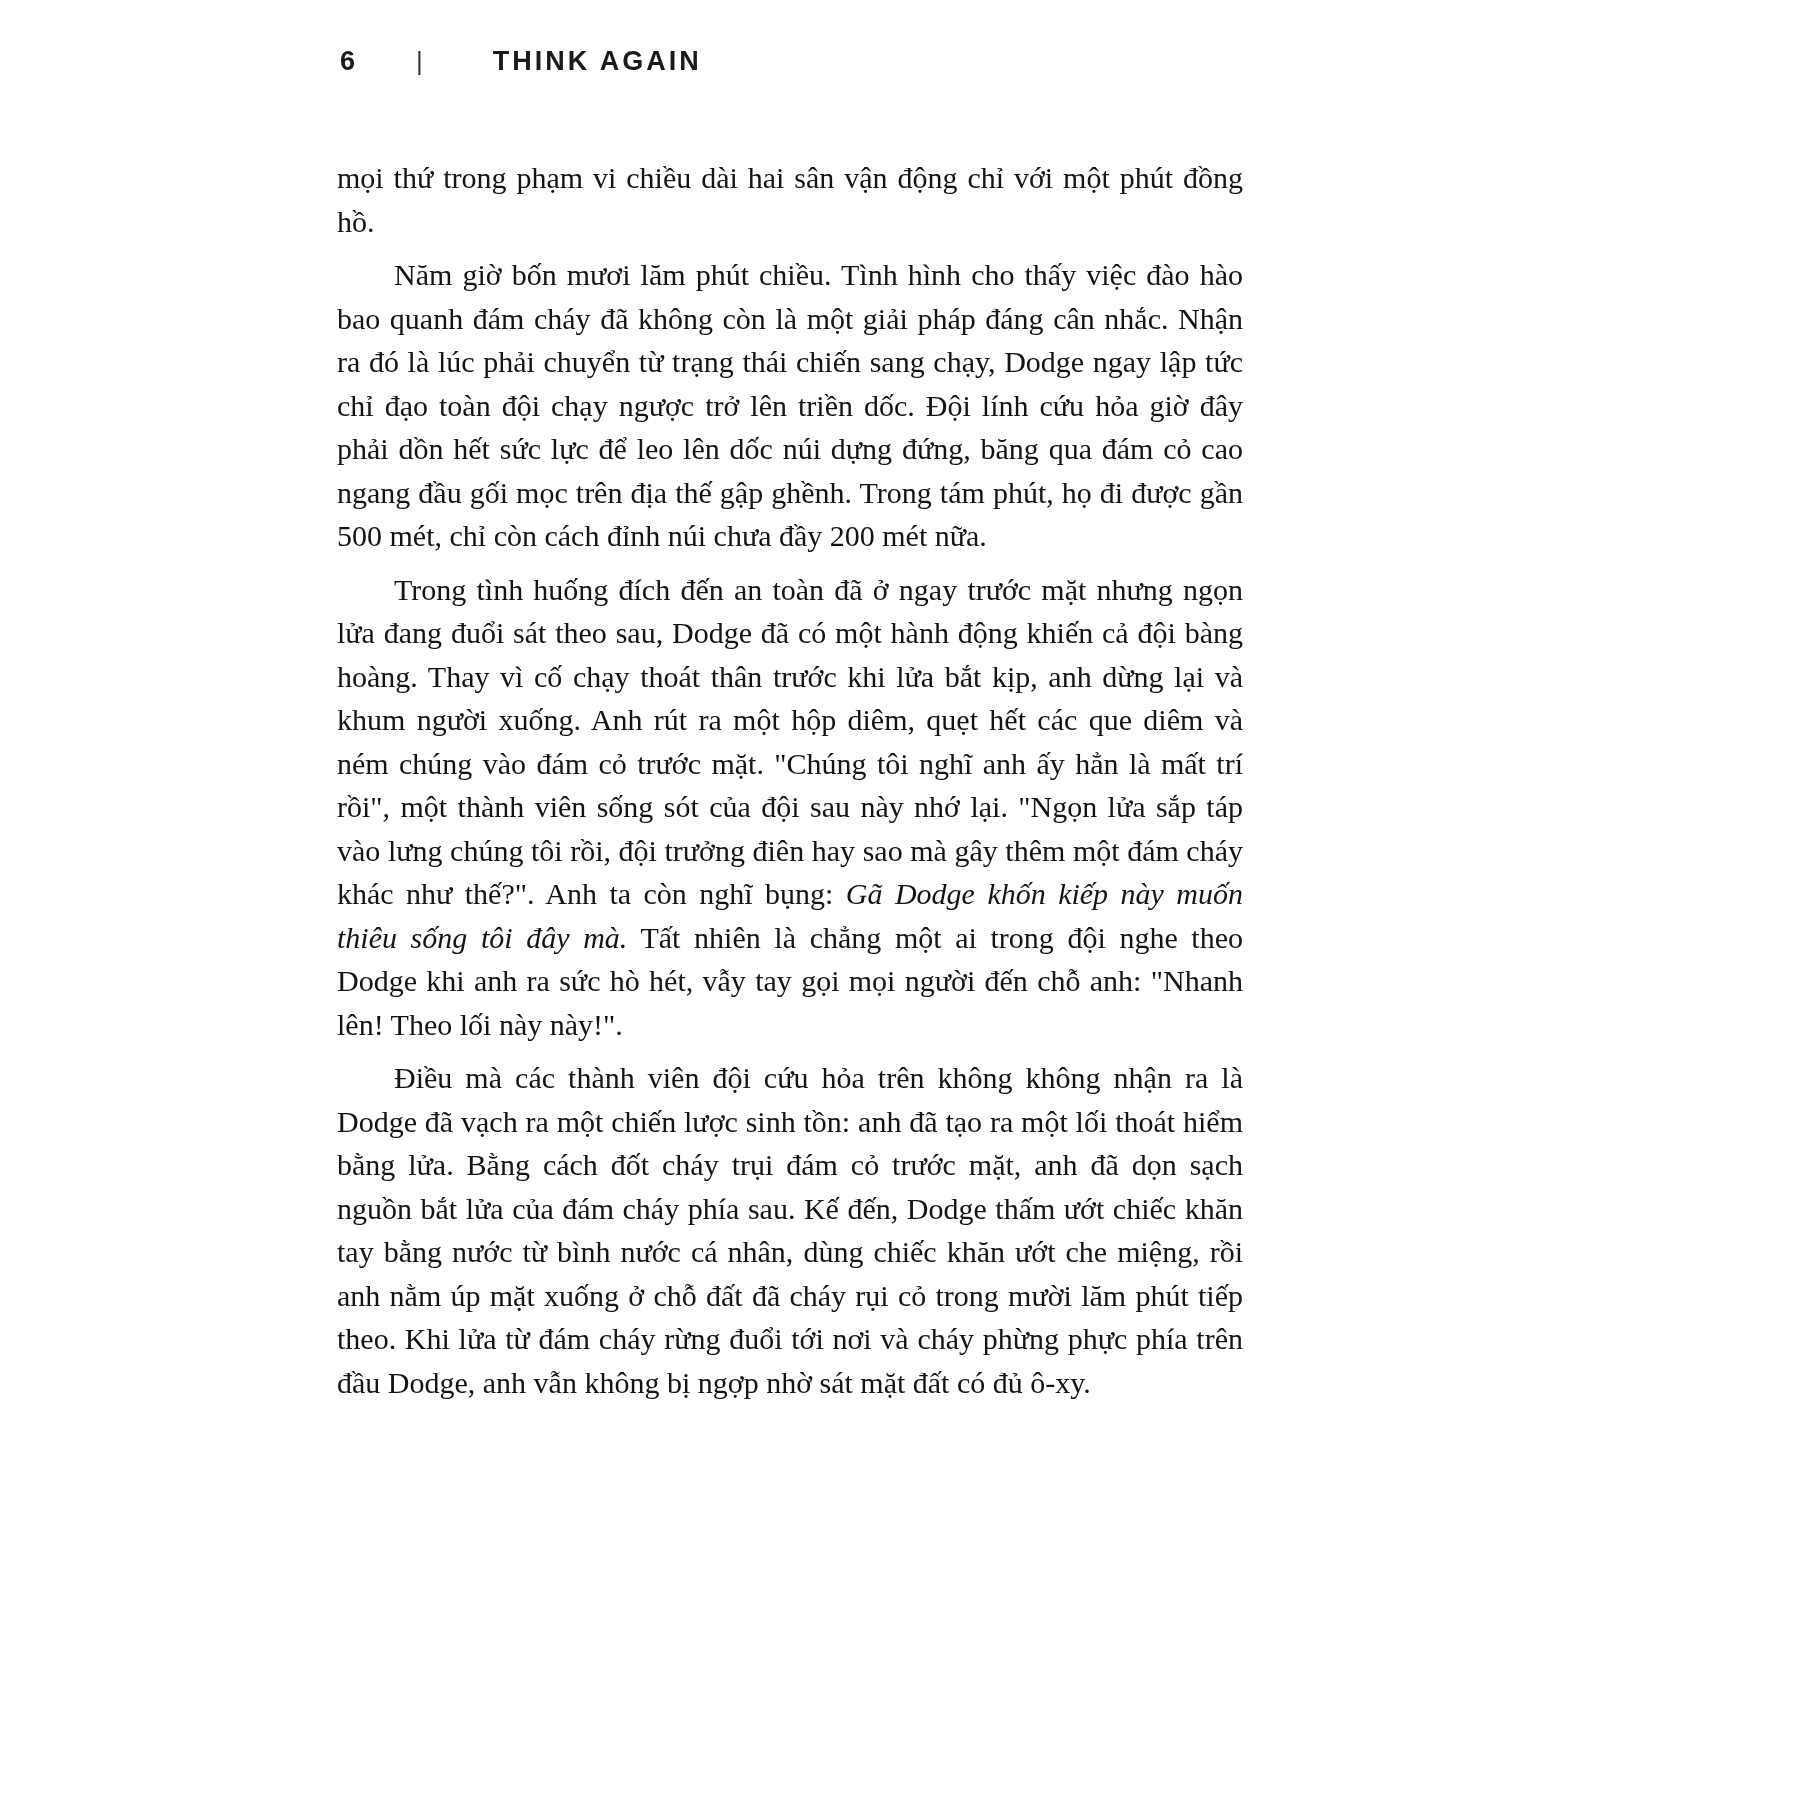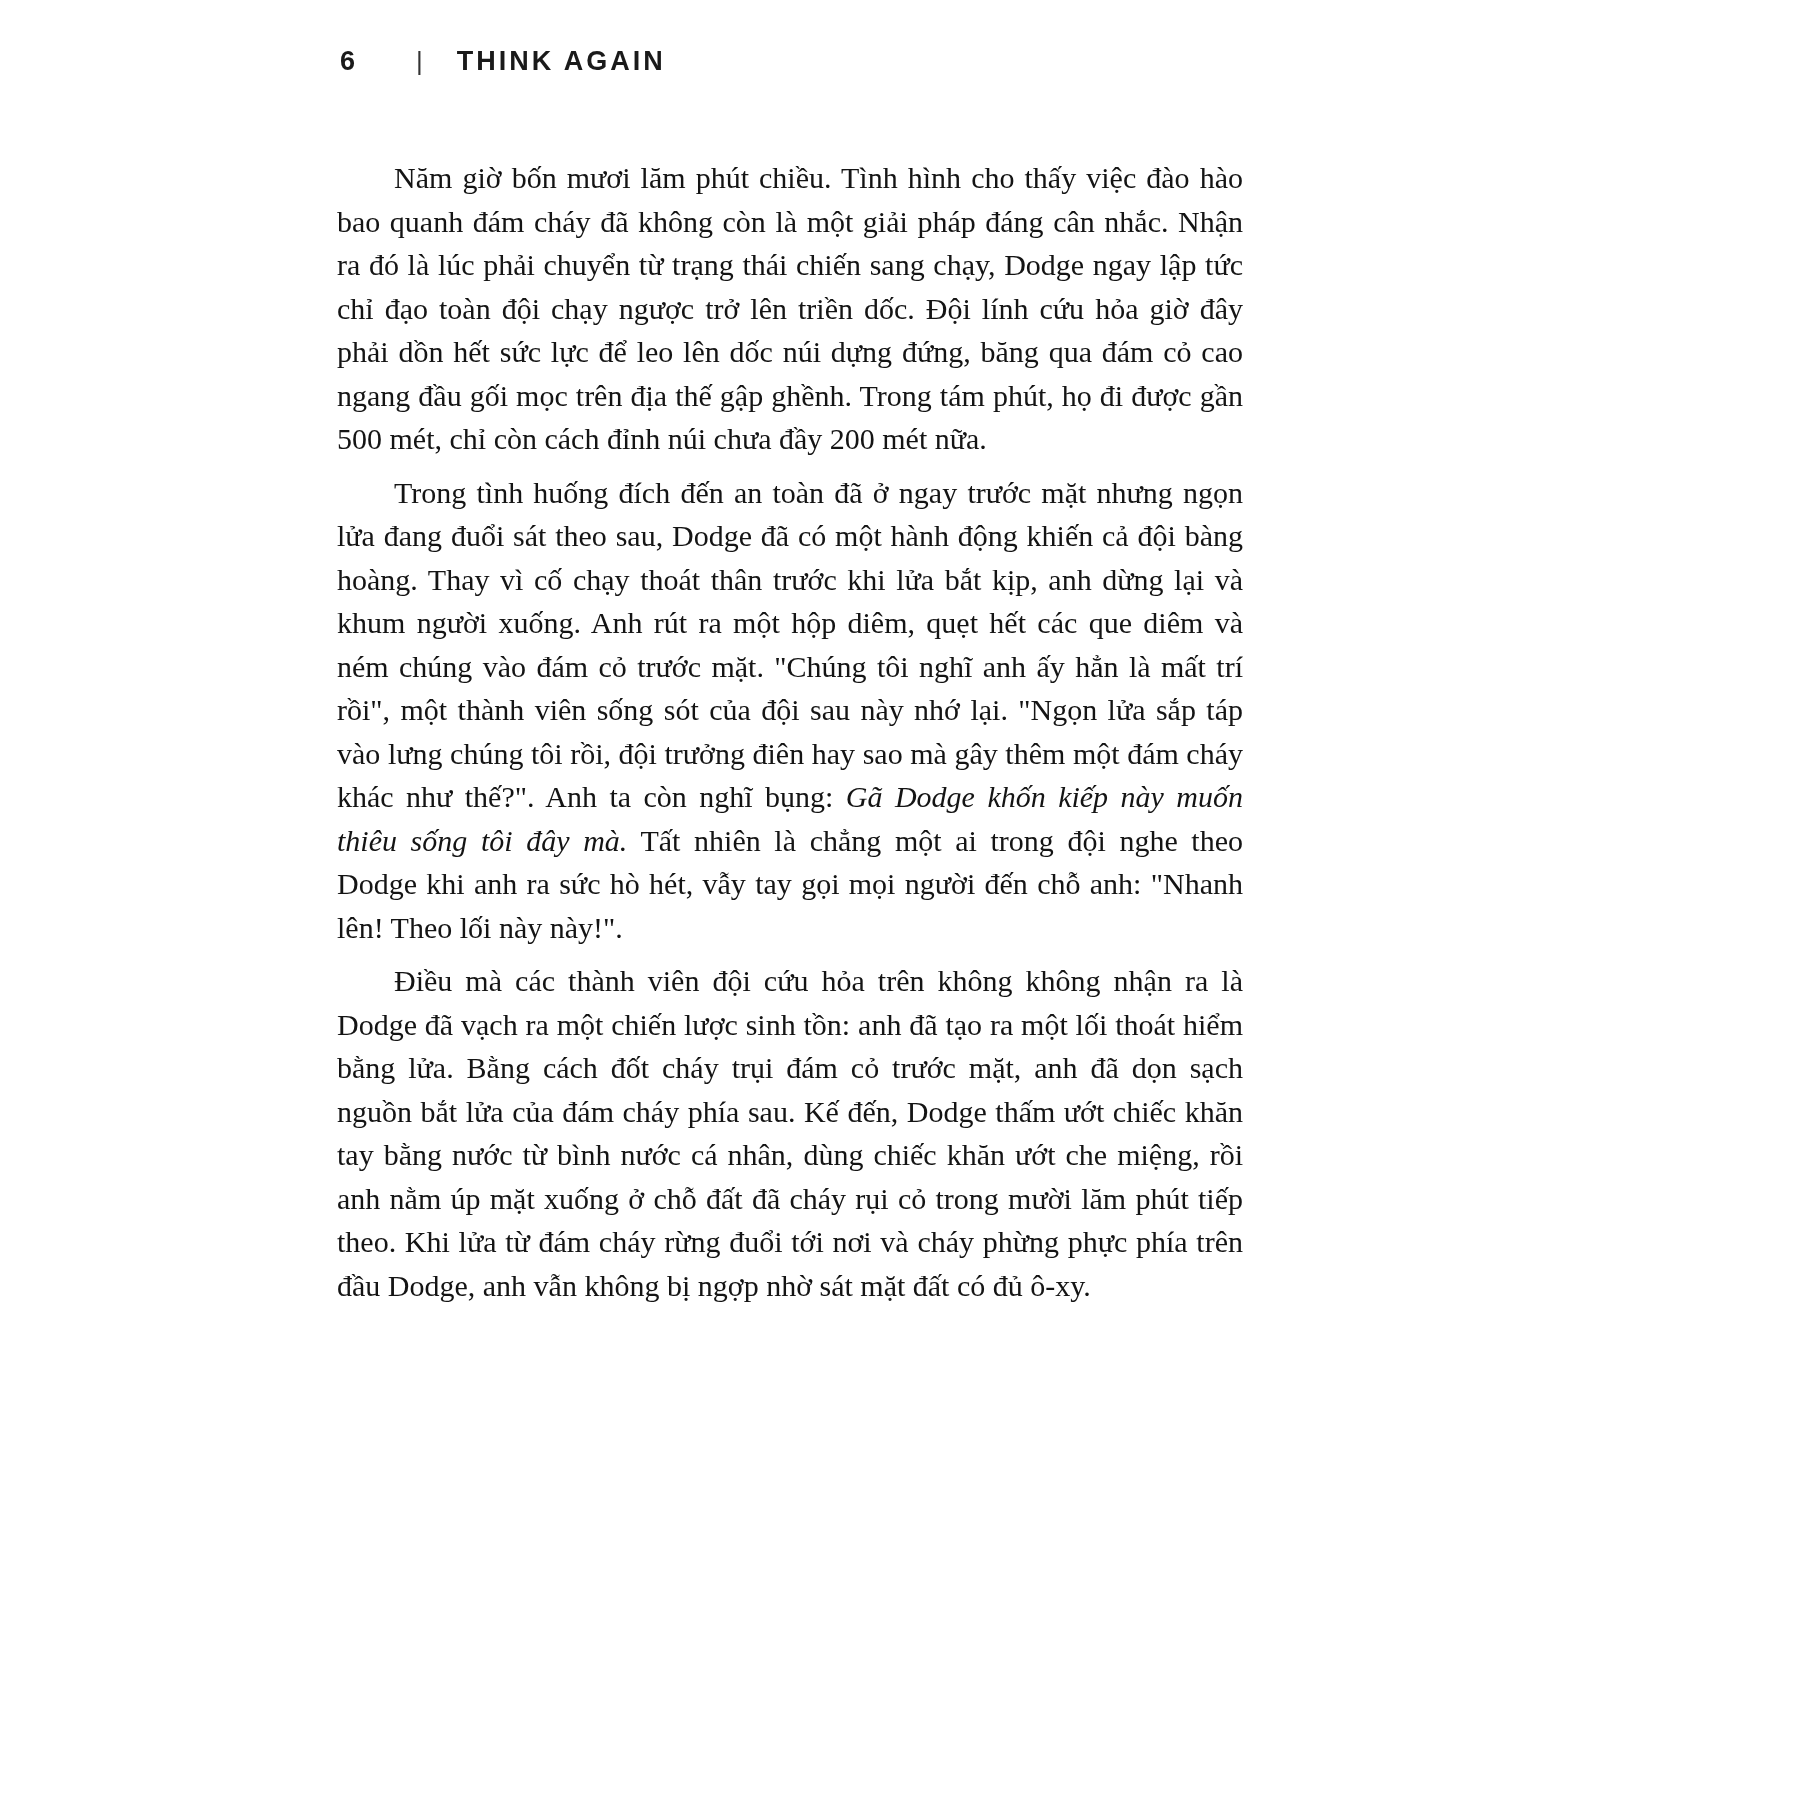--- a/index.html
+++ b/index.html
@@ -31,20 +31,21 @@
     letter-spacing: 1px;
   }
   .header-separator {
     font-weight: 400;
     color: #333333;
     margin: 0 34px 0 60px;
     font-size: 26px;
   }
   .running-title {
     letter-spacing: 3px;
+    margin-left: 36px;
   }
   .page-body {
     position: absolute;
     left: 337px;
     top: 156px;
     width: 906px;
     font-family: "Liberation Serif", "DejaVu Serif", serif;
     font-size: 30px;
     line-height: 43.5px;
     text-align: justify;
@@ -67,20 +68,23 @@
 <main class="page">
 
   <header class="page-header">
     <span class="page-number">6</span>
     <span class="header-separator">|</span>
     <span class="running-title">THINK AGAIN</span>
   </header>
 
   <section class="page-body">
 
+    <p class="para no-indent">
+      <span>mọi thứ trong phạm vi chiều dài hai sân vận động chỉ với một phút đồng hồ.</span>
+    </p>
 
     <p class="para">
       <span>Năm giờ bốn mươi lăm phút chiều. Tình hình cho thấy việc đào hào bao quanh đám cháy đã không còn là một giải pháp đáng cân nhắc. Nhận ra đó là lúc phải chuyển từ trạng thái chiến sang chạy, Dodge ngay lập tức chỉ đạo toàn đội chạy ngược trở lên triền dốc. Đội lính cứu hỏa giờ đây phải dồn hết sức lực để leo lên dốc núi dựng đứng, băng qua đám cỏ cao ngang đầu gối mọc trên địa thế gập ghềnh. Trong tám phút, họ đi được gần 500 mét, chỉ còn cách đỉnh núi chưa đầy 200 mét nữa.</span>
     </p>
 
     <p class="para">
       <span>Trong tình huống đích đến an toàn đã ở ngay trước mặt nhưng ngọn lửa đang đuổi sát theo sau, Dodge đã có một hành động khiến cả đội bàng hoàng. Thay vì cố chạy thoát thân trước khi lửa bắt kịp, anh dừng lại và khum người xuống. Anh rút ra một hộp diêm, quẹt hết các que diêm và ném chúng vào đám cỏ trước mặt. "Chúng tôi nghĩ anh ấy hẳn là mất trí rồi", một thành viên sống sót của đội sau này nhớ lại. "Ngọn lửa sắp táp vào lưng chúng tôi rồi, đội trưởng điên hay sao mà gây thêm một đám cháy khác như thế?". Anh ta còn nghĩ bụng: </span><em>Gã Dodge khốn kiếp này muốn thiêu sống tôi đây mà.</em><span> Tất nhiên là chẳng một ai trong đội nghe theo Dodge khi anh ra sức hò hét, vẫy tay gọi mọi người đến chỗ anh: "Nhanh lên! Theo lối này này!".</span>
     </p>
 
     <p class="para">

